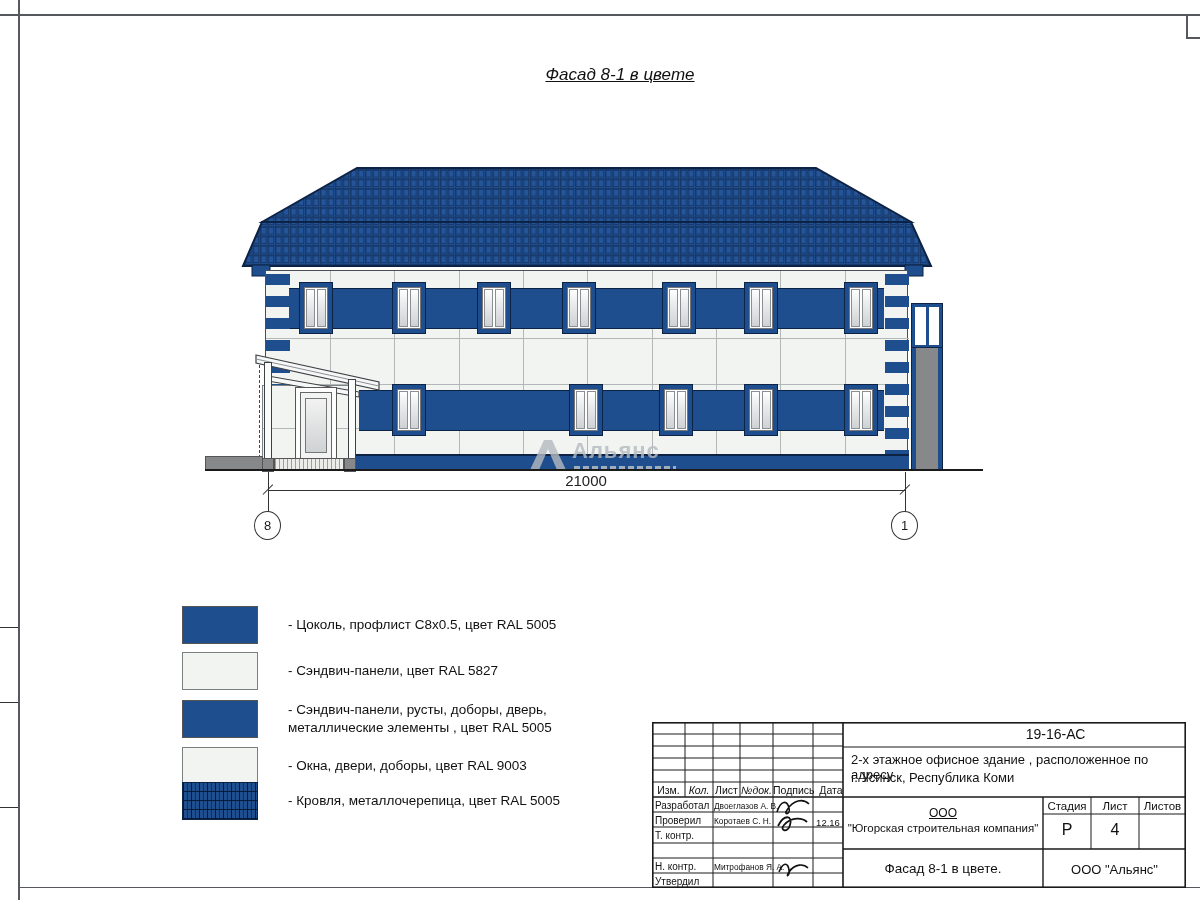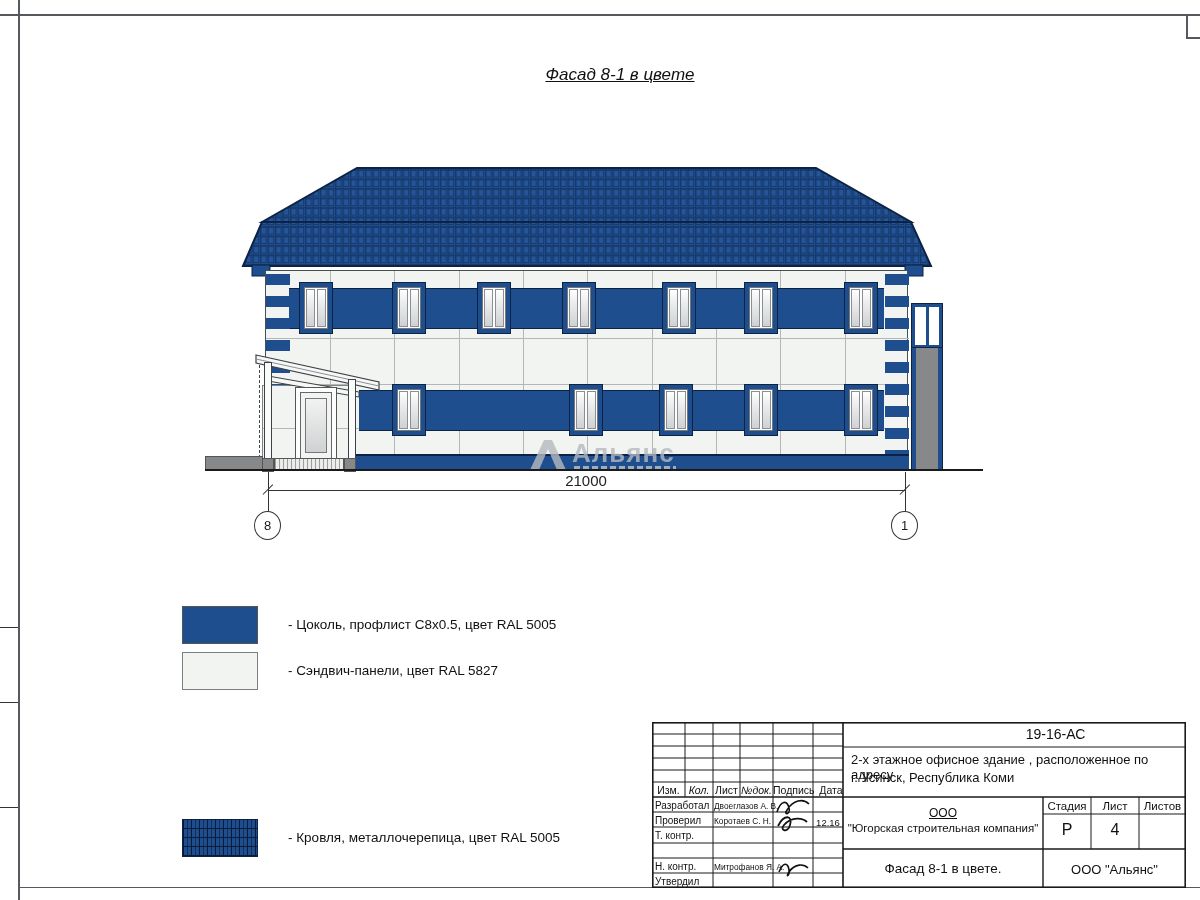--- a/index.html
+++ b/index.html
@@ -186,21 +186,21 @@
     <div class="abs gray" style="left:7px;top:106px;width:12px;height:14px;border:1px solid #555;box-sizing:border-box;"></div>
     <div class="abs gray" style="left:89px;top:106px;width:12px;height:14px;border:1px solid #555;box-sizing:border-box;"></div>
   </div>
 
   <div class="abs gray" style="left:205px;top:456px;width:58px;height:14px;border:1px solid #555;box-sizing:border-box;"></div>
 
   <div class="abs" style="left:526px;top:438px;width:200px;height:38px;opacity:0.8;">
     <svg class="abs" width="36" height="30" viewBox="0 0 36 30" style="left:4px;top:2px;">
       <polygon points="0,30 14,0 22,0 36,30 27,30 18,9 9,30" fill="#b4bac0"></polygon>
     </svg>
-    <div class="abs" style="left:46px;top:0px;font-size:26px;font-weight:bold;color:#b4bac0;letter-spacing:1px;">Альянс</div>
+    <div class="abs" style="left:46px;top:0px;font-size:22px;font-weight:bold;color:#b4bac0;letter-spacing:1px;">Альянс</div>
     <div class="abs" style="left:48px;top:28px;width:102px;height:4px;background:repeating-linear-gradient(90deg,#bfc4c9 0 6px,rgba(0,0,0,0) 6px 9px);"></div>
   </div>
 
   <div class="abs" style="left:205px;top:469px;width:778px;height:2px;background:#1a1a1a;"></div>
 
   <div class="abs" style="left:267.5px;top:472px;width:1px;height:40px;background:#333;"></div>
   <div class="abs" style="left:904.5px;top:472px;width:1px;height:40px;background:#333;"></div>
   <div class="abs" style="left:268px;top:489.5px;width:637px;height:1px;background:#333;"></div>
   <div class="tick" style="left:261px;top:489px;"></div>
   <div class="tick" style="left:898px;top:489px;"></div>
@@ -215,21 +215,35 @@
         <div></div>
       </div>
   </div>
   <div class="legend-row" style="top:652px;">
     <div class="sw white"></div>
     <div class="legend-label">
         <div>- Сэндвич-панели, цвет RAL 5827</div>
         <div></div>
       </div>
   </div>
-  <div class="legend-row" style="top:819px;">
+  <div class="legend-row" style="top:700px;">
+    <div class="sw blue"></div>
+    <div class="legend-label">
+        <div>- Сэндвич-панели, русты, доборы, дверь,</div>
+        <div>металлические элементы , цвет RAL 5005</div>
+      </div>
+  </div>
+  <div class="legend-row" style="top:747px;">
+    <div class="sw white"></div>
+    <div class="legend-label">
+        <div>- Окна, двери, доборы, цвет RAL 9003</div>
+        <div></div>
+      </div>
+  </div>
+  <div class="legend-row" style="top:782px;">
     <div class="sw roof"></div>
     <div class="legend-label">
         <div>- Кровля, металлочерепица, цвет RAL 5005</div>
         <div></div>
       </div>
   </div>
 
   <div class="abs" style="left:652px;top:722px;width:534px;height:166px;">
     <svg width="534" height="166" viewBox="0 0 534 166" style="position:absolute;left:0;top:0;">
       <rect x="0.8" y="0.8" width="532.4" height="164.4" fill="none" stroke="#1a1a1a" stroke-width="1.6"></rect>

